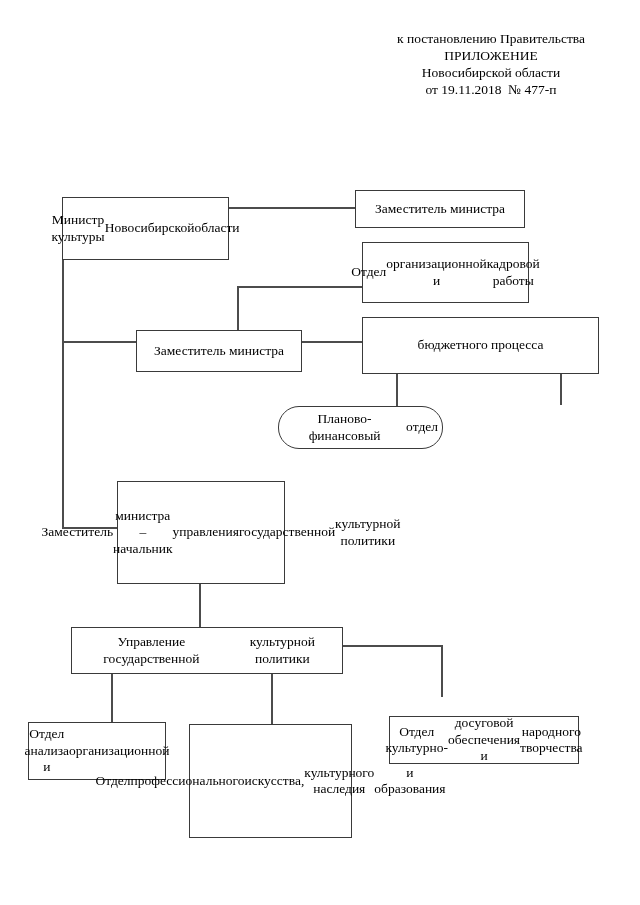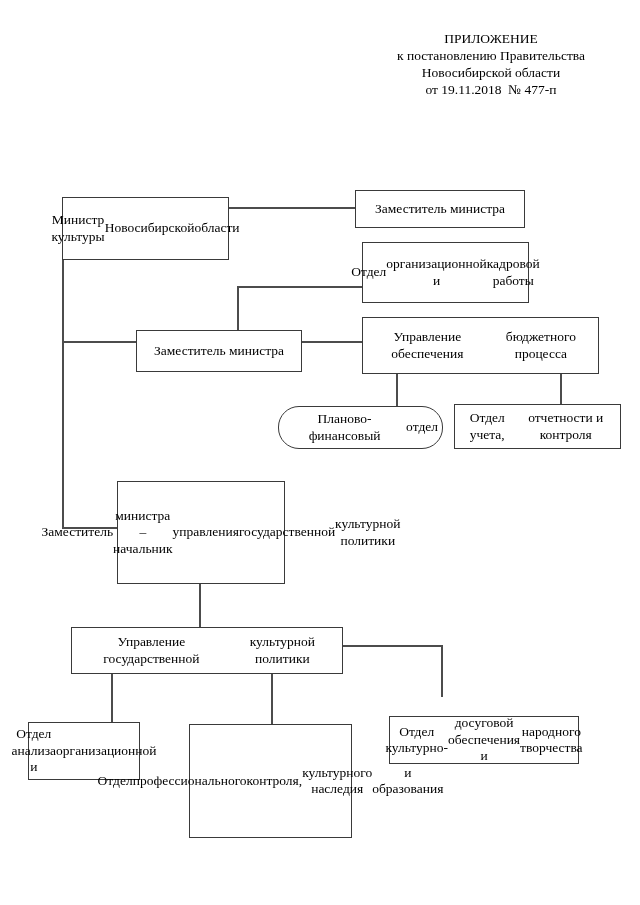--- a/index.html
+++ b/index.html
@@ -49,21 +49,21 @@
   
   #box-minister   {left:62px;  top:197px; width:167px; height:63px;}
   #box-deputy1    {left:355px; top:190px; width:170px; height:38px;}
   #box-org        {left:362px; top:242px; width:167px; height:61px;}
   #box-deputy2    {left:136px; top:330px; width:166px; height:42px;}
   #box-budget     {left:362px; top:317px; width:237px; height:57px;}
   #box-finance    {left:278px; top:406px; width:165px; height:43px;border-radius:21px;}
   #box-accounting {left:454px; top:404px; width:167px; height:45px;}
   #box-deputy3    {left:117px; top:481px; width:168px; height:103px;padding-left:44px;}
   #box-policy     {left:71px;  top:627px; width:272px; height:47px;}
-  #box-analysis   {left:28px;  top:722px; width:112px; height:58px;}
+  #box-analysis   {left:28px;  top:722px; width:138px; height:58px;}
   #box-profart    {left:189px; top:724px; width:163px; height:114px;}
   #box-leisure    {left:389px; top:716px; width:190px; height:48px;}
 
   
   #c-minister-deputy1 {left:228px; top:207px; width:127px;}
   #c-spine            {left:62px;  top:259px; height:270px;}
   #c-spine-deputy2    {left:62px;  top:341px; width:74px;}
   #c-spine-deputy3    {left:62px;  top:527px; width:55px;}
   #c-org-h            {left:237px; top:286px; width:125px;}
   #c-org-v            {left:237px; top:286px; height:45px;}
@@ -75,22 +75,22 @@
   #c-policy-profart   {left:271px; top:673px; height:52px;}
   #c-policy-leisure-h {left:342px; top:645px; width:101px;}
   #c-policy-leisure-v {left:441px; top:645px; height:52px;}
 </style>
 </head>
 <body>
 
 <div class="canvas">
 
   <div class="header">
+    <span>к постановлению Правительства</span>
     <span>ПРИЛОЖЕНИЕ</span>
-    <span>к постановлению Правительства</span>
     <span>Новосибирской области</span>
     <span>от 19.11.2018  № 477-п</span>
   </div>
 
 
   <div class="hline" id="c-minister-deputy1"></div>
   <div class="vline" id="c-spine"></div>
   <div class="hline" id="c-spine-deputy2"></div>
   <div class="hline" id="c-spine-deputy3"></div>
   <div class="hline" id="c-org-h"></div>
@@ -118,33 +118,28 @@
     <span>Отдел</span>
     <span>организационной и</span>
     <span>кадровой работы</span>
   </div>
 
   <div class="box" id="box-deputy2">
     <span>Заместитель министра</span>
   </div>
 
   <div class="box" id="box-budget">
-    <span>Управление обеспечения</span>
     <span>бюджетного процесса</span>
   </div>
 
   <div class="box" id="box-finance">
     <span>Планово-финансовый</span>
     <span>отдел</span>
   </div>
 
-  <div class="box" id="box-accounting">
-    <span>Отдел учета,</span>
-    <span>отчетности и контроля</span>
-  </div>
 
   <div class="box" id="box-deputy3">
     <span>Заместитель</span>
     <span>министра – начальник</span>
     <span>управления</span>
     <span>государственной</span>
     <span>культурной политики</span>
   </div>
 
   <div class="box" id="box-policy">
@@ -153,21 +148,21 @@
   </div>
 
   <div class="box" id="box-analysis">
     <span>Отдел анализа и</span>
     <span>организационной</span>
   </div>
 
   <div class="box" id="box-profart">
     <span>Отдел</span>
     <span>профессионального</span>
-    <span>контроля,</span>
+    <span>искусства,</span>
     <span>культурного наследия</span>
     <span>и образования</span>
   </div>
 
   <div class="box" id="box-leisure">
     <span>Отдел культурно-</span>
     <span>досуговой обеспечения и</span>
     <span>народного творчества</span>
   </div>
 

